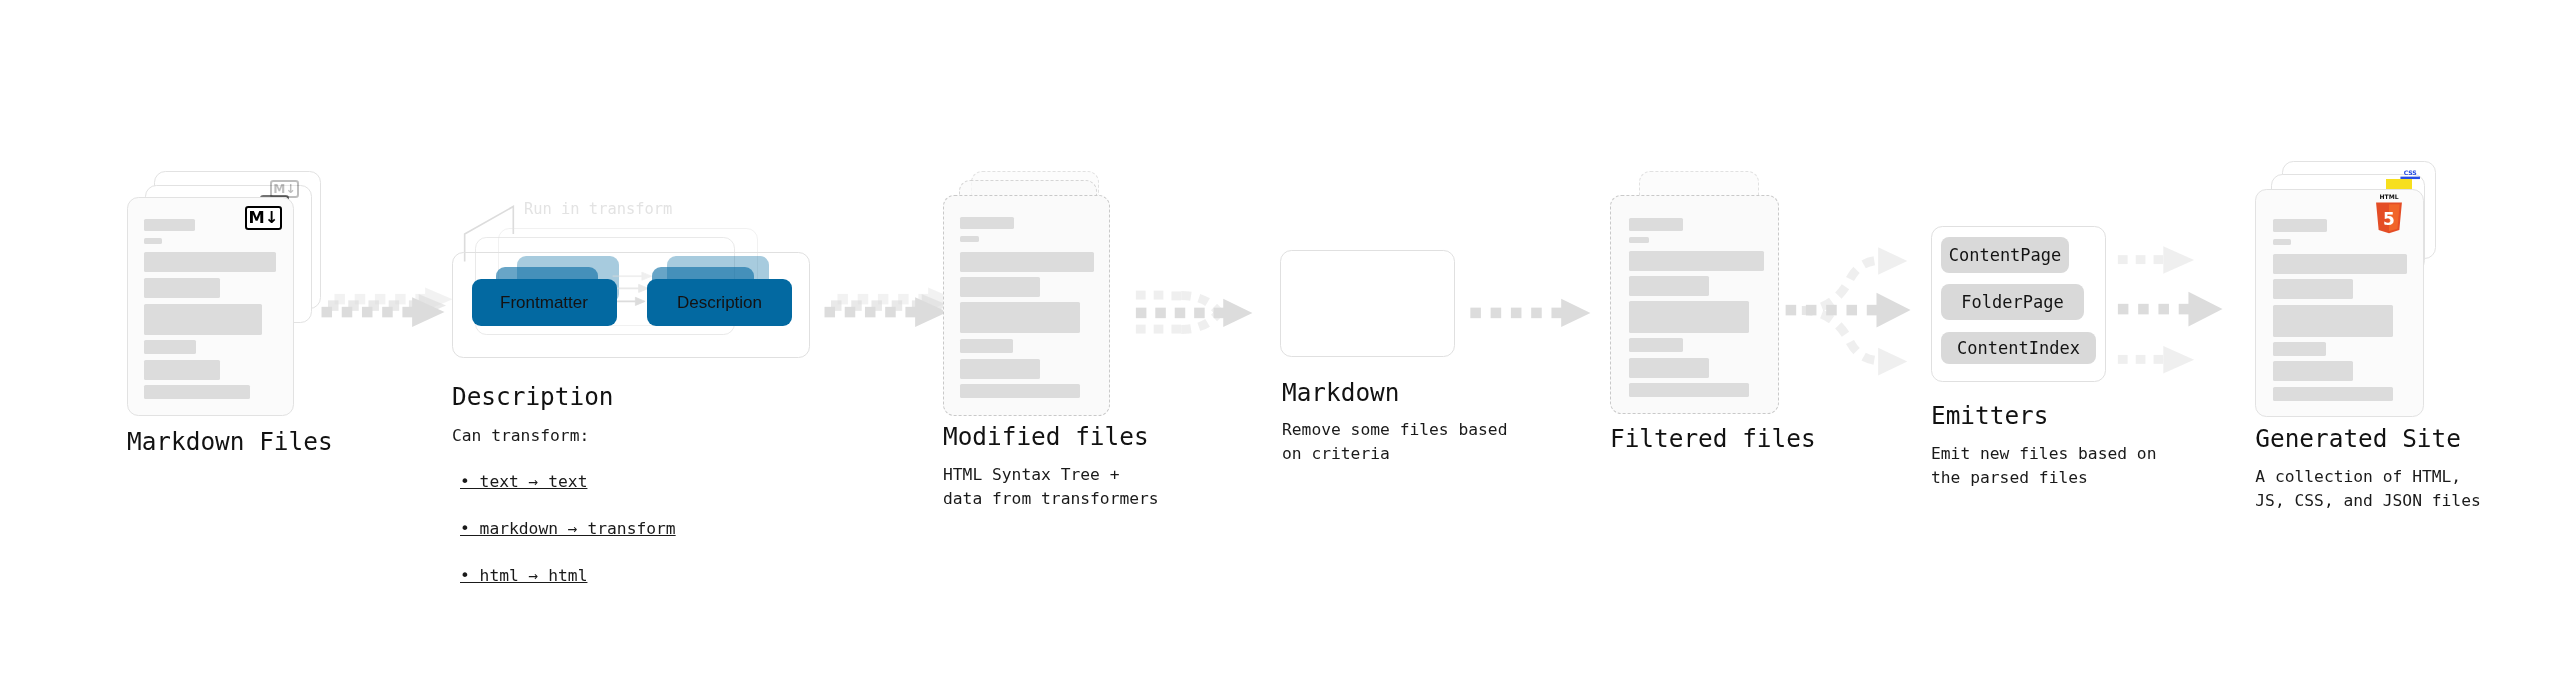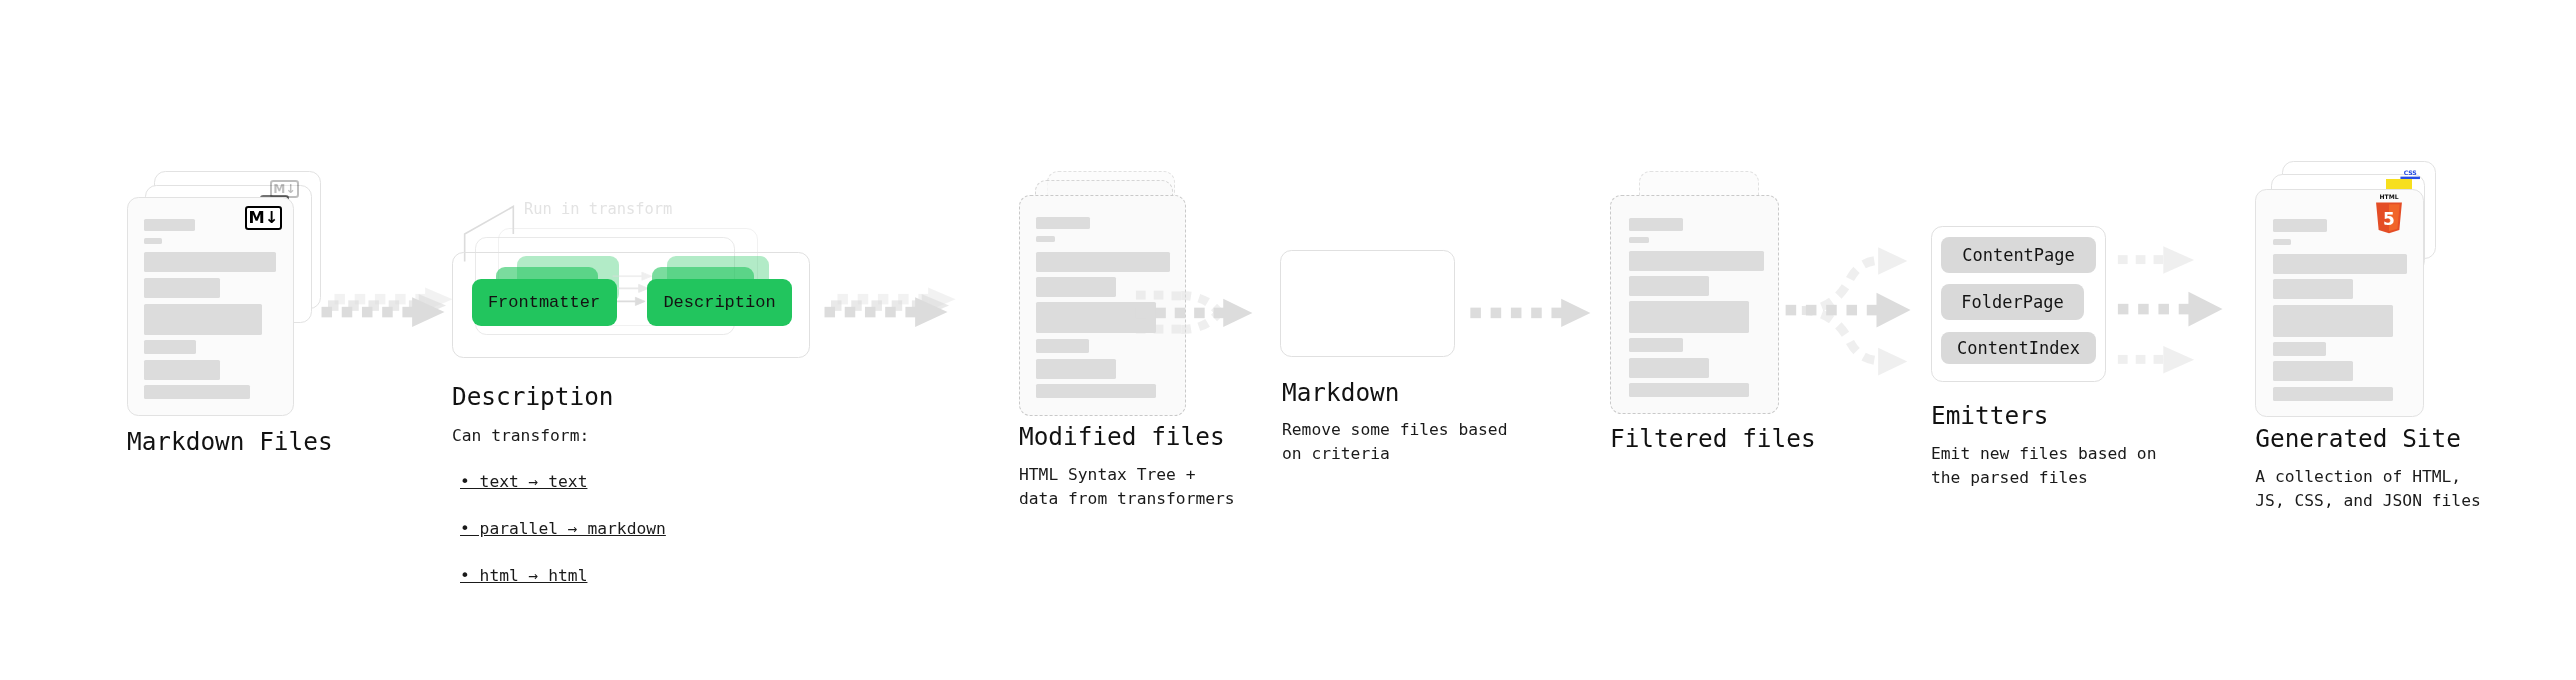--- a/index.html
+++ b/index.html
@@ -87,25 +87,25 @@
     position: absolute;
     box-sizing: border-box;
     border: 1.3px solid #e0e0e0;
     border-radius: 11.4px;
     background: transparent;
   }
   .tf-chip {
     position: absolute;
     box-sizing: border-box;
     border-radius: 9px;
-    background: #22c55e;
+    background: #0369a1;
     display: flex;
     align-items: center;
     justify-content: center;
-    font-family: Liberation Mono, monospace;
+    font-family: Liberation Sans, sans-serif;
     font-size: 17px;
     color: #141212;
     white-space: nowrap;
   }
   .parallel-label {
     position: absolute;
     font-family: "DejaVu Sans Mono", "Liberation Mono", monospace;
     font-size: 15.4px;
     color: #e3e3e3;
     white-space: nowrap;
@@ -235,21 +235,21 @@
       <span>Frontmatter</span>
     </div>
     <div class="tf-chip" style="left:208px; top:279px; width:145px; height:47px;">
       <span>Description</span>
     </div>
 
     <div class="stage-title abs" style="left:13px; top:384px;">Description</div>
     <div class="stage-desc abs" style="left:13px; top:424px;">Can transform:</div>
     <ul class="bullet-list stage-desc abs" style="left:21px; top:446px;">
       <li>• text → text</li>
-      <li>• parallel → markdown</li>
+      <li>• markdown → transform</li>
       <li>• html → html</li>
     </ul>
   </div>
 
   <svg class="abs" style="left:813px; top:268px;" width="146" height="89" viewBox="0 0 180 110">
     <g fill="#dcdcdc">
       <g opacity="0.35" transform="translate(16,-16)">
         <rect x="14" y="48" width="13" height="13"></rect>
           <rect x="39" y="48" width="13" height="13"></rect>
         <rect x="64" y="48" width="13" height="13"></rect>
@@ -269,21 +269,21 @@
         <rect x="14" y="48" width="13" height="13"></rect>
           <rect x="39" y="48" width="13" height="13"></rect>
         <rect x="64" y="48" width="13" height="13"></rect>
           <rect x="89" y="48" width="13" height="13"></rect>
         <rect x="114" y="48" width="13" height="13"></rect>
         <polygon points="126,36 166,54.5 126,73"></polygon>
       </g>
     </g>
   </svg>
 
-  <div class="abs" style="left:988px; top:0px; width:341px; height:667px;text-decoration:underline;">
+  <div class="abs" style="left:912px; top:0px; width:341px; height:667px;text-decoration:underline;">
 
     <div class="doc-card dashed" style="left:59px; top:171px; width:128px; height:98px; opacity:0.55;"></div>
     <div class="doc-card dashed" style="left:47px; top:180px; width:138px; height:98px; opacity:0.75;"></div>
 
     <div class="doc-card dashed" style="left:31px; top:195px; width:167px; height:221px;">
       <div class="skeleton" style="left:16.3px; top:21px; width:54px;  height:12.2px;"></div>
       <div class="skeleton" style="left:16.3px; top:40px; width:18.7px;  height:5.7px;"></div>
       <div class="skeleton" style="left:16.3px; top:56px; width:134px; height:19.5px;"></div>
       <div class="skeleton" style="left:16.3px; top:81px;width:80px;  height:19.5px;"></div>
       <div class="skeleton" style="left:16.3px; top:106px;width:120px; height:31px;"></div>
@@ -382,21 +382,21 @@
         <rect x="102" y="93" width="13" height="13"></rect>
         <polygon points="114,78 156,99.5 114,121"></polygon>
       </g>
     </g>
   </svg>
 
   <div class="abs" style="left:1918px; top:0px; width:341px; height:681px;">
 
     <div class="group-box" style="left:13px; top:226px; width:175px; height:156px;"></div>
 
-    <div class="chip" style="left:23px; top:237px; width:155px; height:36px;">
+    <div class="chip" style="left:23px; top:237px; width:128px; height:36px;">
       <span>ContentPage</span>
     </div>
     <div class="chip" style="left:23px; top:284px; width:143px; height:36px;">
       <span>FolderPage</span>
     </div>
     <div class="chip" style="left:23px; top:332px; width:155px; height:32px;">
       <span>ContentIndex</span>
     </div>
 
     <div class="stage-title abs" style="left:13px; top:403px;">Emitters</div>

